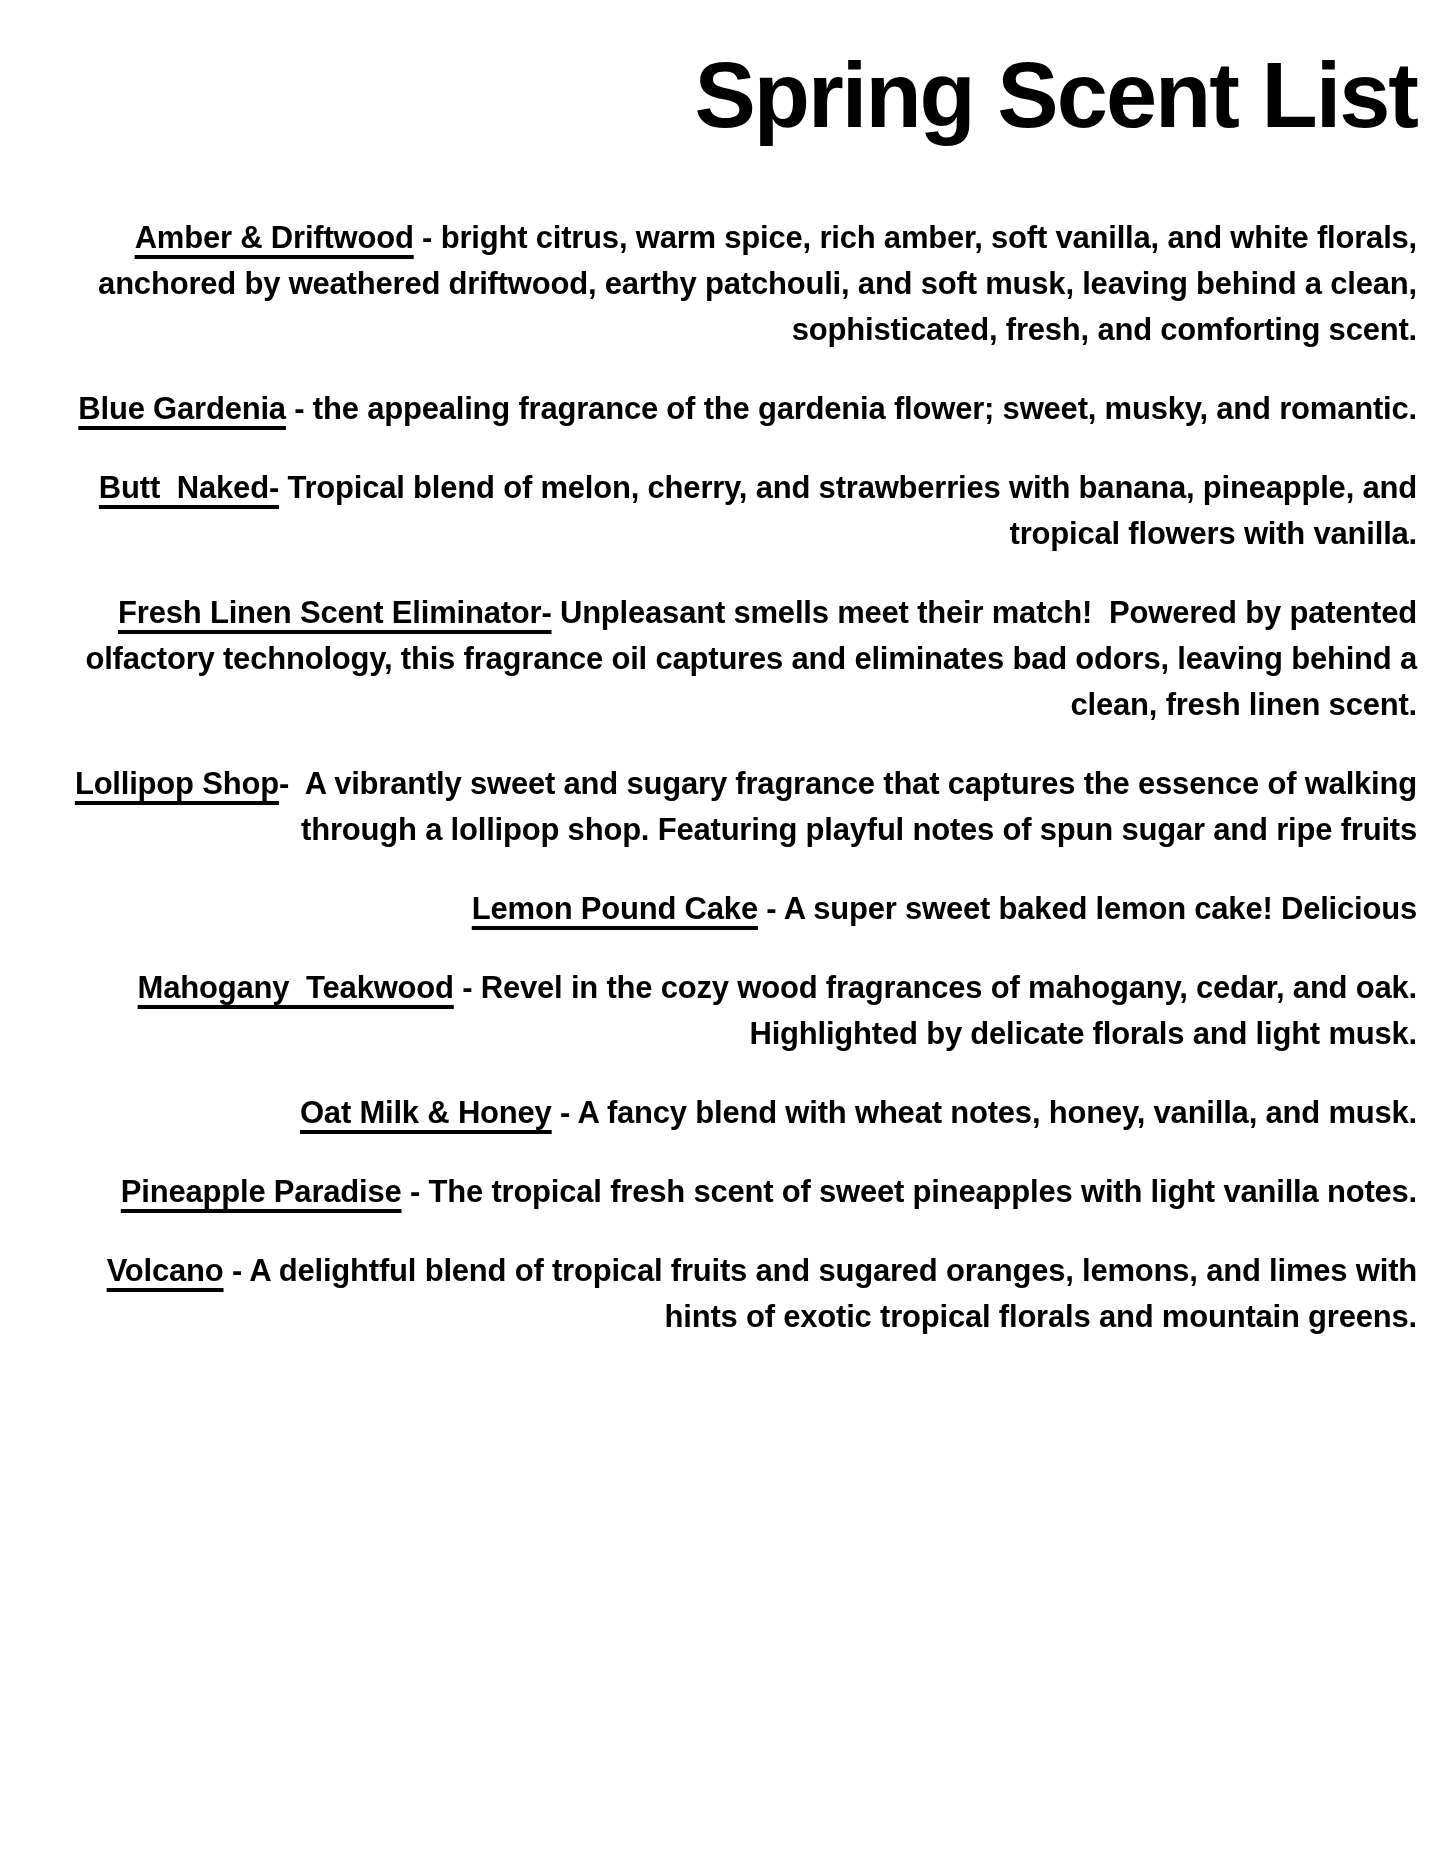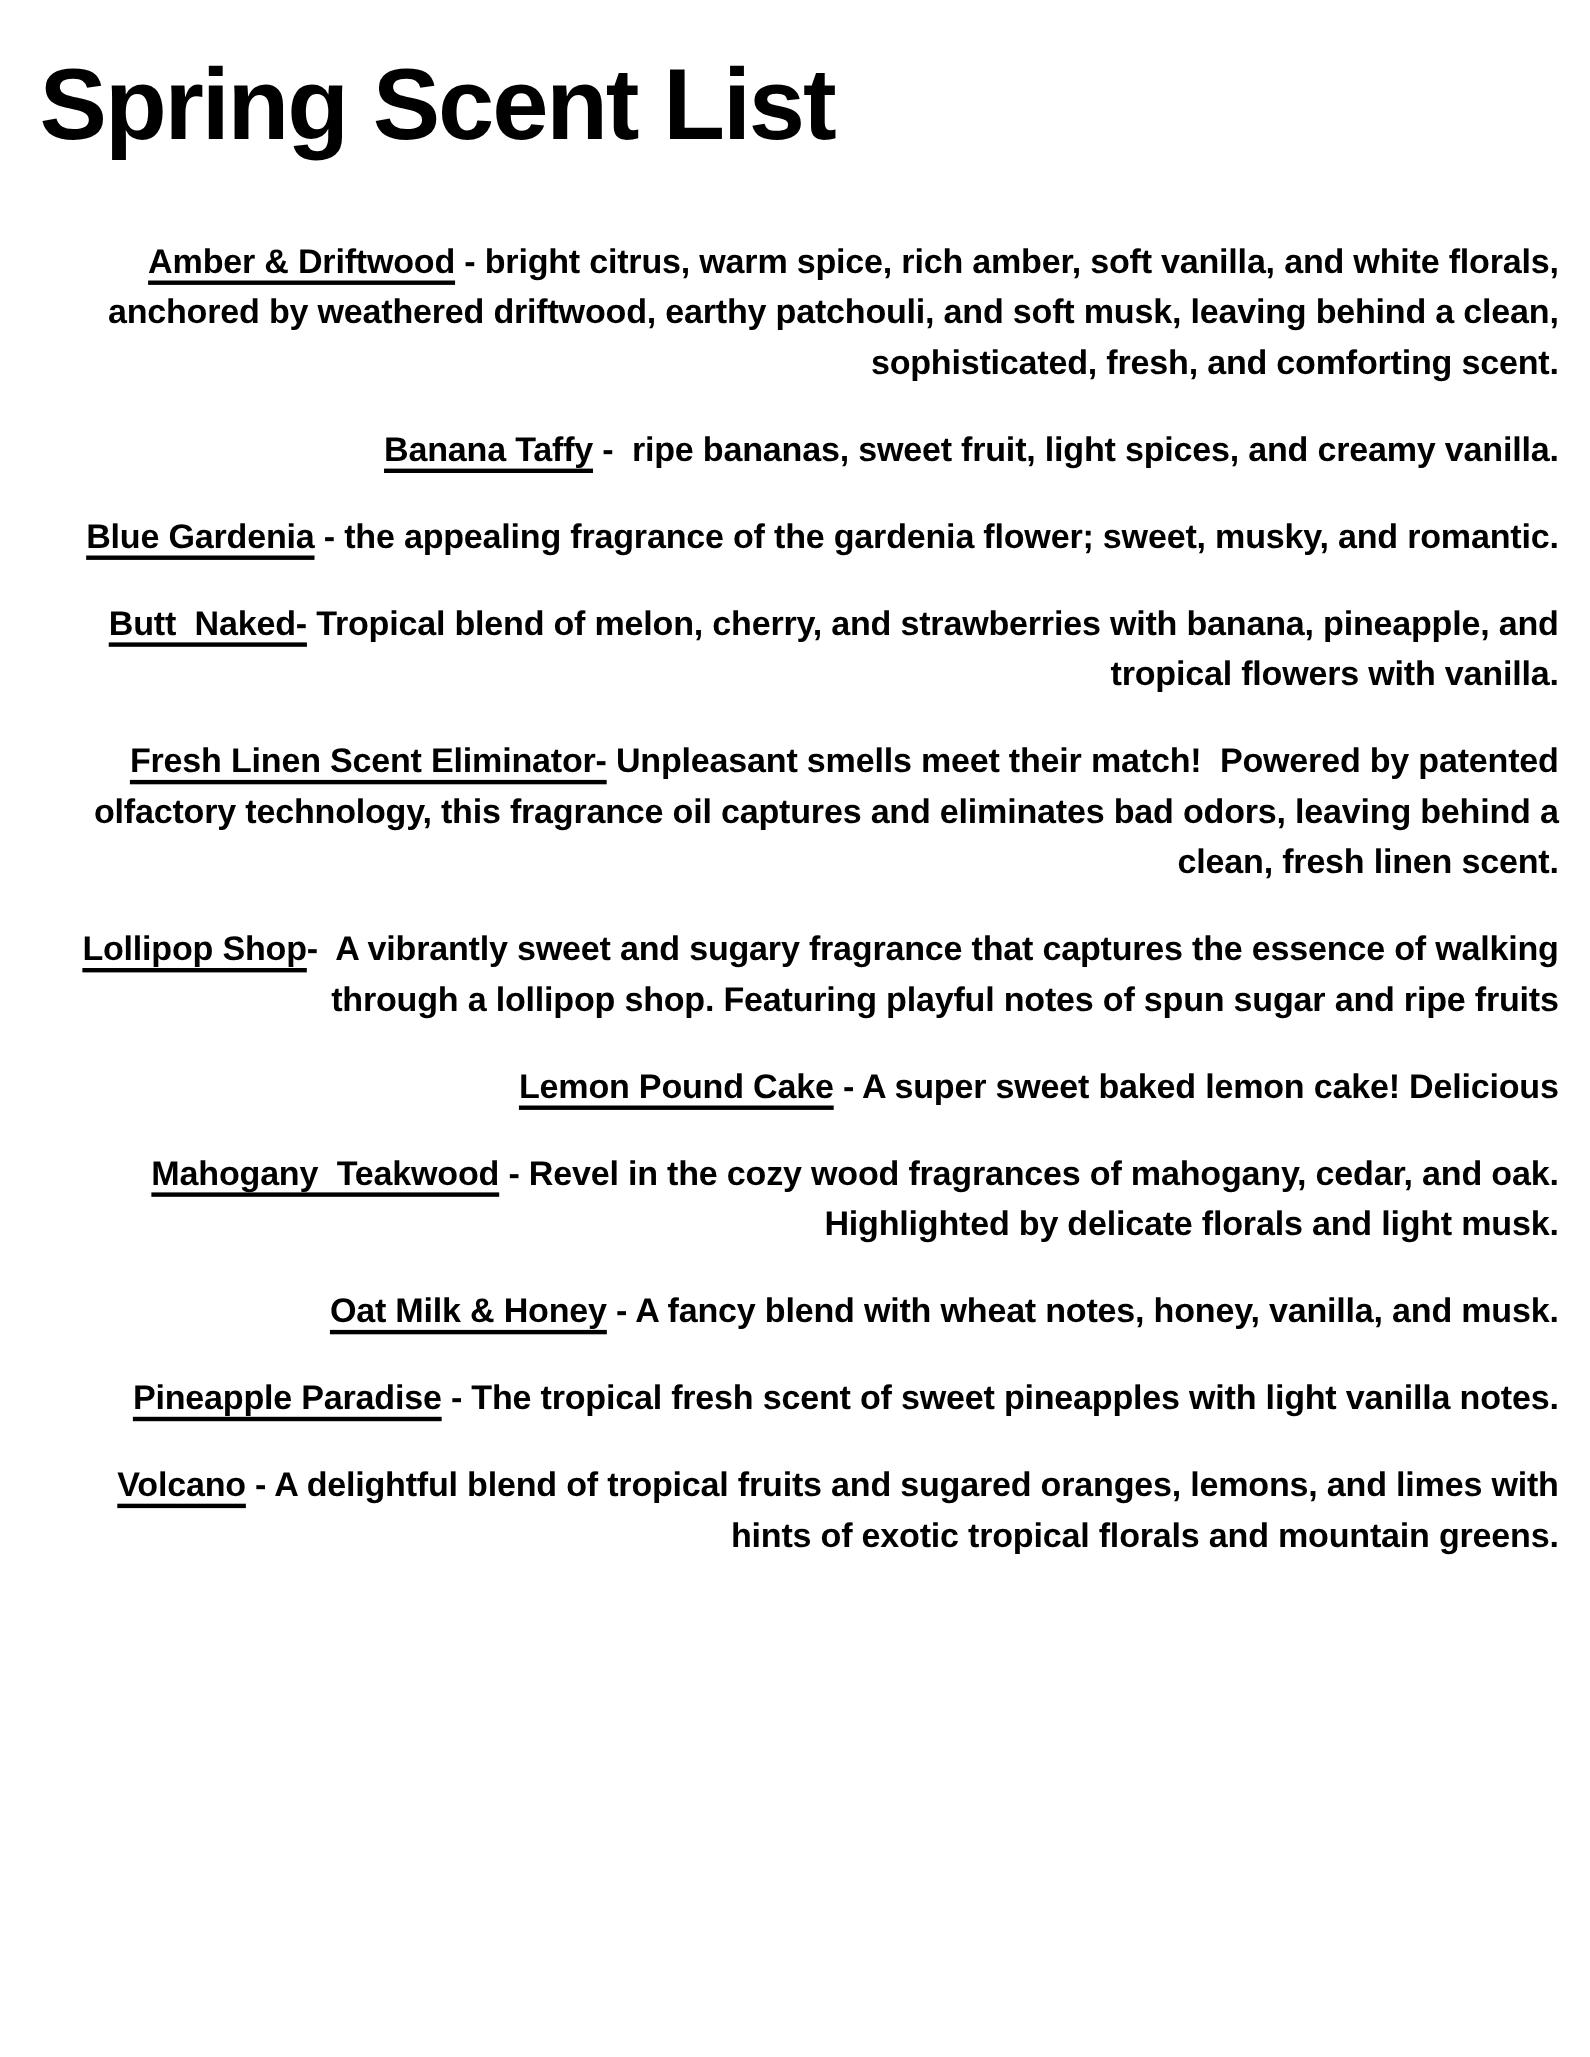--- a/index.html
+++ b/index.html
@@ -16,21 +16,21 @@
   }
   .page {
     box-sizing: border-box;
     width: 1445px;
     height: 1870px;
     padding: 0 28px 0 36px;
     background: #ffffff;
   }
   .title {
     margin: 45px 0 0 0;
-    text-align: left;
+    text-align: right;
     font-size: 92px;
     line-height: 100px;
     font-weight: 700;
     letter-spacing: -2px;
   }
   .scent-list {
     margin-top: 70px;
   }
   .scent-item {
     margin: 0 0 33px 0;
@@ -48,21 +48,20 @@
   }
 </style>
 </head>
 <body>
 
 <div class="page">
   <h1 class="title">Spring Scent List</h1>
   <div class="scent-list" id="scent-list">
   <p class="scent-item"><span class="scent-name">Amber &amp; Driftwood</span><span class="scent-desc"> - bright citrus, warm spice, rich amber, soft vanilla, and white florals, anchored by weathered driftwood, earthy patchouli, and soft musk, leaving behind a clean, sophisticated, fresh, and comforting scent.</span></p>
 
-  <p class="scent-item"><span class="scent-name">Banana Taffy</span><span class="scent-desc"> -  ripe bananas, sweet fruit, light spices, and creamy vanilla.</span></p>
 
   <p class="scent-item"><span class="scent-name">Blue Gardenia</span><span class="scent-desc"> - the appealing fragrance of the gardenia flower; sweet, musky, and romantic.</span></p>
 
   <p class="scent-item"><span class="scent-name">Butt  Naked-</span><span class="scent-desc"> Tropical blend of melon, cherry, and strawberries with banana, pineapple, and tropical flowers with vanilla.</span></p>
 
   <p class="scent-item"><span class="scent-name">Fresh Linen Scent Eliminator-</span><span class="scent-desc"> Unpleasant smells meet their match!  Powered by patented olfactory technology, this fragrance oil captures and eliminates bad odors, leaving behind a clean, fresh linen scent.</span></p>
 
   <p class="scent-item"><span class="scent-name">Lollipop Shop</span><span class="scent-desc">-  A vibrantly sweet and sugary fragrance that captures the essence of walking through a lollipop shop. Featuring playful notes of spun sugar and ripe fruits</span></p>
 
   <p class="scent-item"><span class="scent-name">Lemon Pound Cake</span><span class="scent-desc"> - A super sweet baked lemon cake! Delicious</span></p>

